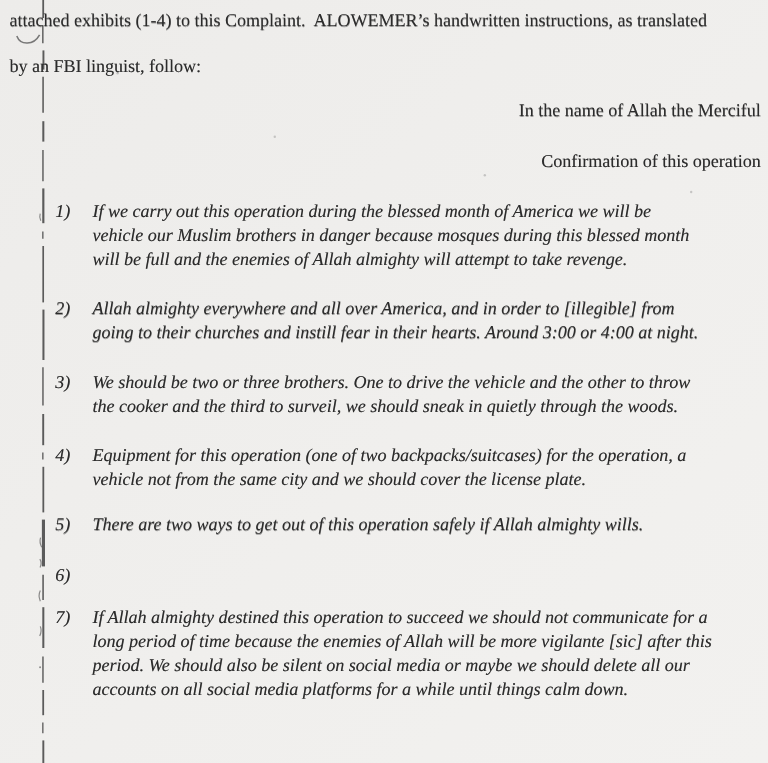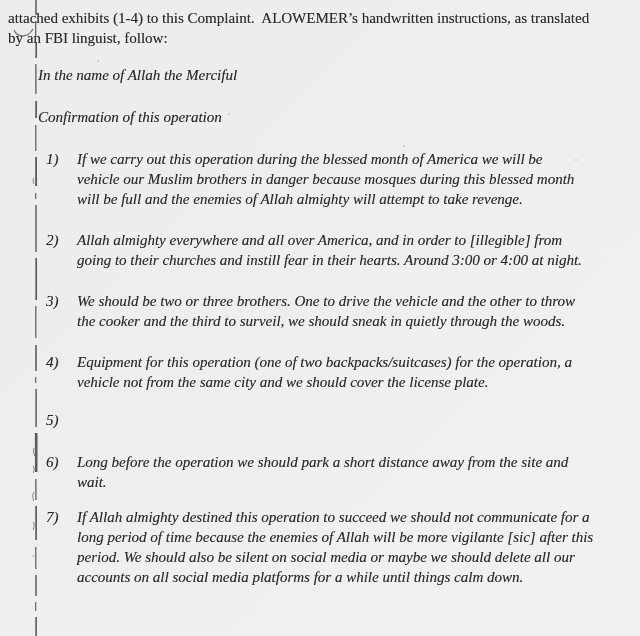--- a/index.html
+++ b/index.html
@@ -21,22 +21,22 @@
   .scan-artifacts{position:absolute;top:0;left:30px;width:8px;height:636px;pointer-events:none;}
   .pen-curl{position:absolute;left:12px;top:26px;pointer-events:none;}
   .speck{position:absolute;width:2px;height:2px;border-radius:50%;background:#555;opacity:.28;}
   .content{position:absolute;inset:0;padding:8px 0 0 8px;}
   .line{
     display:block;height:20px;line-height:20px;
     white-space:pre;font-size:15px;
     text-shadow:0.2px 0.2px 0.5px rgba(45,45,45,.45);
   }
   .intro-line-1{margin-top:0;}
-  .intro-line-2{}
-  .titles{width:596px;margin-left:30px;text-align:left;font-style:italic;}
+  .intro-line-2{margin-top:18px;}
+  .titles{width:596px;margin-left:30px;text-align:right;}
   .title-1{margin-top:17px;}
   .title-2{margin-top:22px;}
   .list{margin-left:38px;font-style:italic;}
   .item{display:flex;align-items:flex-start;}
   .item .num{flex:0 0 31px;}
   .item .lines{flex:0 0 auto;max-width:545px;}
   .item-1{margin-top:22px;}
   .item-2{margin-top:21px;}
   .item-3{margin-top:21px;}
   .item-4{margin-top:21px;}
@@ -132,28 +132,27 @@
       <div class="item item-4">
         <span class="line num">4)</span>
         <span class="lines">
           <span class="line">Equipment for this operation (one of two backpacks/suitcases) for the operation, a</span>
           <span class="line">vehicle not from the same city and we should cover the license plate.</span>
         </span>
       </div>
 
       <div class="item item-5">
         <span class="line num">5)</span>
+        <span class="lines">
+          <span class="line">There are two ways to get out of this operation safely if Allah almighty wills.</span>
+        </span>
       </div>
 
       <div class="item item-6">
         <span class="line num">6)</span>
-        <span class="lines">
-          <span class="line">Long before the operation we should park a short distance away from the site and</span>
-          <span class="line">wait.</span>
-        </span>
       </div>
 
       <div class="item item-7">
         <span class="line num">7)</span>
         <span class="lines">
           <span class="line">If Allah almighty destined this operation to succeed we should not communicate for a</span>
           <span class="line">long period of time because the enemies of Allah will be more vigilante [sic] after this</span>
           <span class="line">period. We should also be silent on social media or maybe we should delete all our</span>
           <span class="line">accounts on all social media platforms for a while until things calm down.</span>
         </span>

